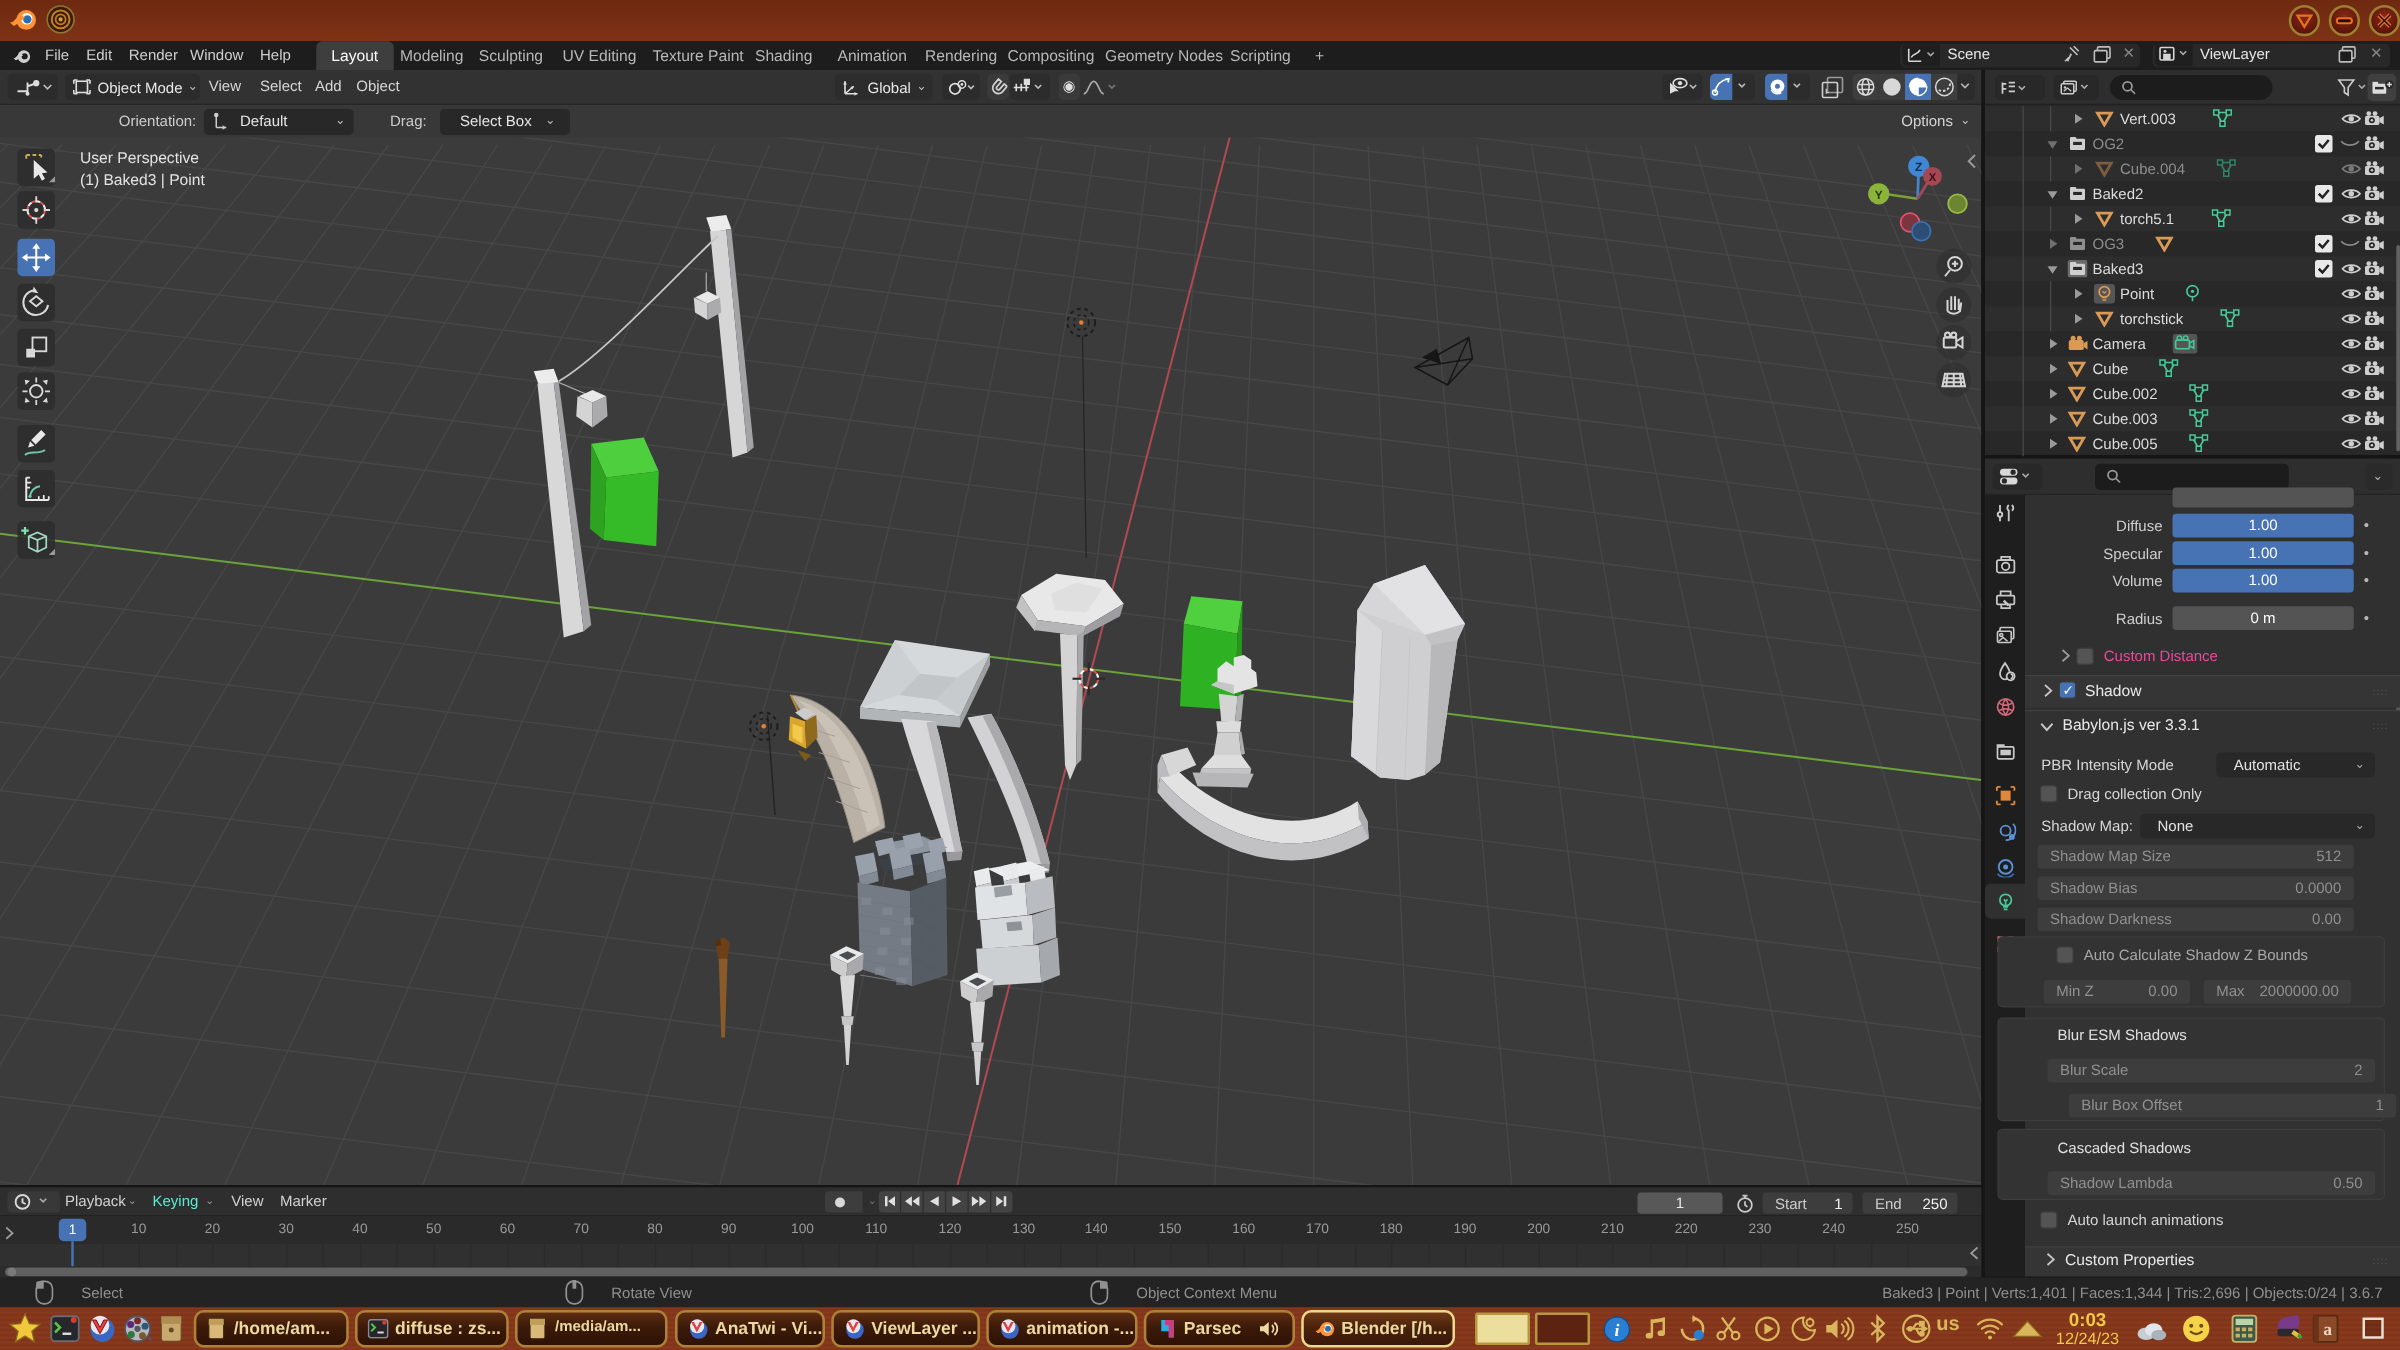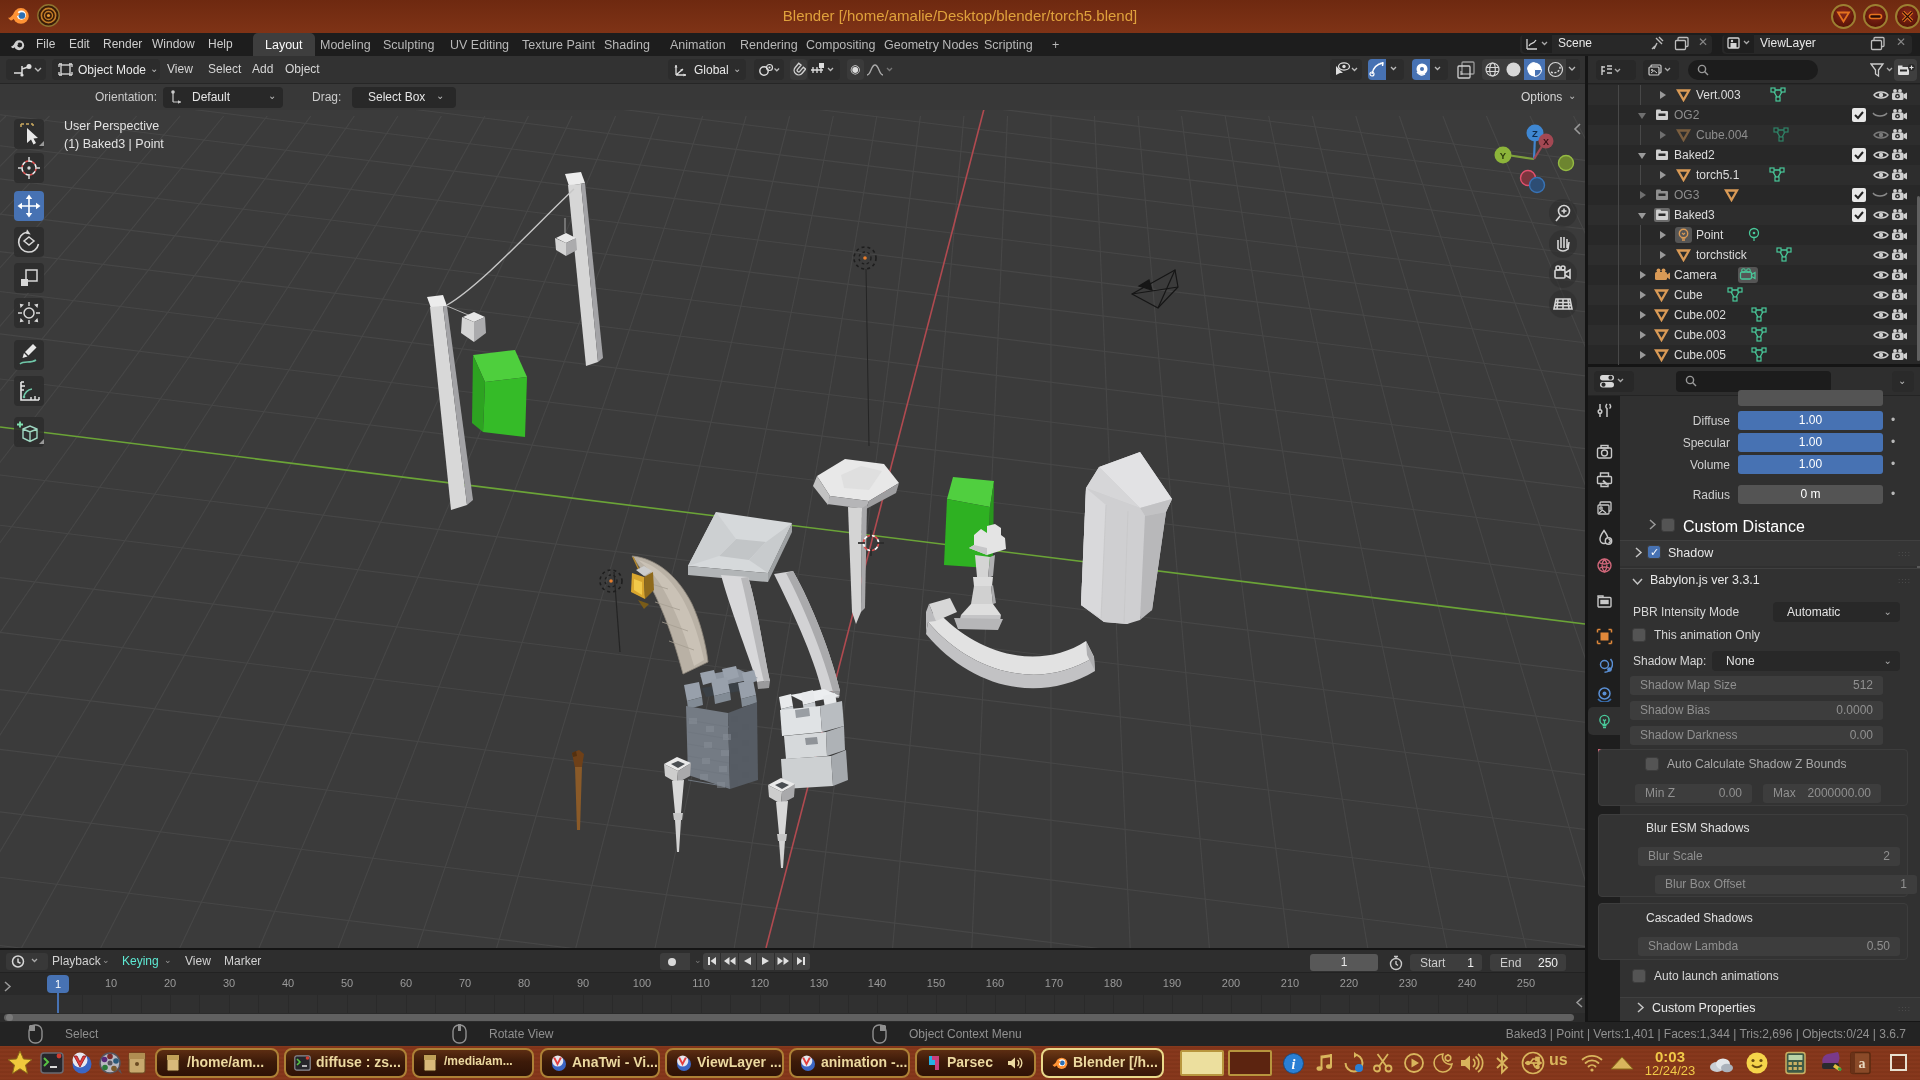--- a/index.html
+++ b/index.html
@@ -364,21 +364,20 @@
         <line x1="1564" y1="152.5" x2="1564" y2="157.5"></line>
         <path d="M1558,193 L1558,184 M1561,192 L1561,181 M1564,192 L1564,181 M1567,192 L1567,183 M1558,193 Q1563,197 1568,193 L1569,186"></path>
         <rect x="1555" y="214" width="10" height="8" rx="1"></rect>
         <path d="M1565,217 L1570,214 L1570,222 L1565,219"></path>
         <circle cx="1558" cy="212" r="2"></circle>
         <circle cx="1563" cy="212" r="2"></circle>
         <path d="M1556,243 L1570,243 L1572,253 L1554,253 Z M1558,243 L1557,253 M1563,243 L1563,253 M1568,243 L1569,253 M1555,246.5 L1571,246.5 M1554.5,249.7 L1571.5,249.7"></path>
       </g>
 </svg>
   <div class="abs" id="titlebar"></div>
-  <div class="abs t" id="titletext">Blender [/home/amalie/Desktop/blender/torch5.blend]</div>
   <svg class="abs" style="left:7px;top:3px" width="26" height="25" viewBox="0 0 28 27">
 <circle cx="15" cy="14" r="8.5" fill="#ff9335"></circle>
       <circle cx="15.5" cy="13" r="5" fill="#fff"></circle>
       <circle cx="16" cy="13.5" r="3.6" fill="#2a6fb4"></circle>
 <path d="M2,17 L10,9 L14,12 L5,19 Z" fill="#ff9335"></path>
       <path d="M1,16 L8,16 L4,19 Z" fill="#ff9335"></path>
     </svg>
     <svg class="abs" style="left:36px;top:3px" width="25" height="25" viewBox="0 0 28 28">
 <circle cx="14" cy="14" r="12" fill="#3a1c08" stroke="#8f7430" stroke-width="1.5"></circle>
 <circle cx="14" cy="14" r="8" fill="none" stroke="#c57e28" stroke-width="1.8"></circle>
@@ -1173,38 +1172,38 @@
       <div class="t" style="right:190px;left:auto;top:91px;font-size:12px;color:#cfcfcf;position:absolute">Volume</div>
       <div class="slider blue" style="left:150px;top:88px;width:145px">1.00</div>
       <div class="t" style="left:303px;top:90px;font-size:12px;color:#b8b8b8">•</div>
       <div class="t" style="right:190px;left:auto;top:121px;font-size:12px;color:#cfcfcf;position:absolute">Radius</div>
       <div class="slider" style="left:150px;top:118px;width:145px">0 m</div>
       <div class="t" style="left:303px;top:120px;font-size:12px;color:#b8b8b8">•</div>
       <svg class="abs" style="left:60px;top:152px" width="9" height="11">
         <path d="M2,1 L7,5.5 L2,10" stroke="#9a9a9a" stroke-width="1.5" fill="none"></path>
       </svg>
       <div class="check" style="left:73px;top:151px"></div>
-      <div class="t" style="left:95px;top:151px;font-size:16px;color:#ffffff">Custom Distance</div>
+      <div class="t" style="left:95px;top:151px;font-size:12px;color:#ec4899">Custom Distance</div>
       <div class="abs" style="left:32px;top:173px;width:300px;height:26px;background:#353535;border-top:1px solid #404040"></div>
       <svg class="abs" style="left:46px;top:180px" width="9" height="11">
         <path d="M2,1 L7,5.5 L2,10" stroke="#c5c5c5" stroke-width="1.5" fill="none"></path>
       </svg>
       <div class="check on" style="left:59px;top:178px"></div>
       <div class="t" style="left:80px;top:179px;font-size:12.5px;color:#e8e8e8">Shadow</div>
       <div class="t griplines" style="top:182px">::::</div>
       <div class="abs" style="left:32px;top:201px;width:300px;height:453px;background:#313131;border-top:1px solid #404040"></div>
       <svg class="abs" style="left:44px;top:210px" width="11" height="9">
         <path d="M1,2 L5.5,7 L10,2" stroke="#c5c5c5" stroke-width="1.5" fill="none"></path>
       </svg>
       <div class="t" style="left:62px;top:206px;font-size:12.5px;color:#e8e8e8">Babylon.js ver 3.3.1</div>
       <div class="t griplines" style="top:209px">::::</div>
       <div class="t" style="left:45px;top:238px;font-size:12px;color:#d6d6d6">PBR Intensity Mode</div>
       <div class="dd" style="left:185px;top:235px;width:127px"><span style="margin-left:14px">Automatic</span><span style="position:absolute;right:8px;color:#aaa;font-size:10px">⌄</span></div>
       <div class="check" style="left:44px;top:261px"></div>
-      <div class="t" style="left:66px;top:261px;font-size:12px;color:#d6d6d6">This animation Only</div>
+      <div class="t" style="left:66px;top:261px;font-size:12px;color:#d6d6d6">Drag collection Only</div>
       <div class="t" style="left:45px;top:287px;font-size:12px;color:#d6d6d6">Shadow Map:</div>
       <div class="dd" style="left:124px;top:284px;width:188px"><span style="margin-left:14px">None</span><span style="position:absolute;right:8px;color:#aaa;font-size:10px">⌄</span></div>
       <div class="slider dis" style="left:42px;top:309px;width:253px">
         <span class="lab">Shadow Map Size</span>
         <span class="val">512</span>
       </div>
       <div class="slider dis" style="left:42px;top:334px;width:253px">
         <span class="lab">Shadow Bias</span>
         <span class="val">0.0000</span>
       </div>

